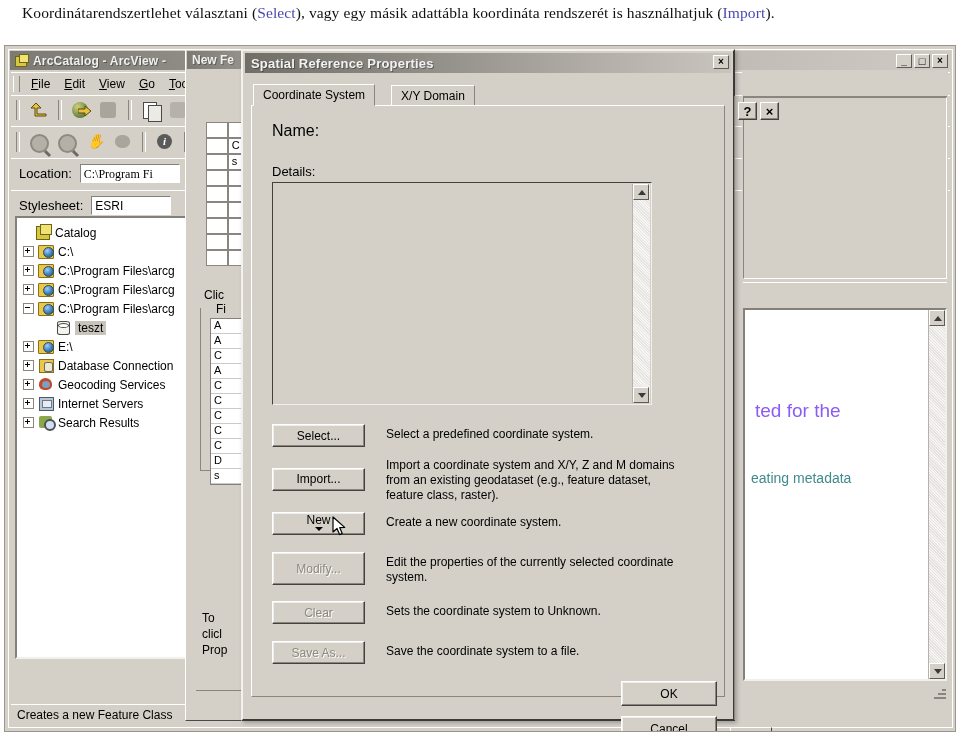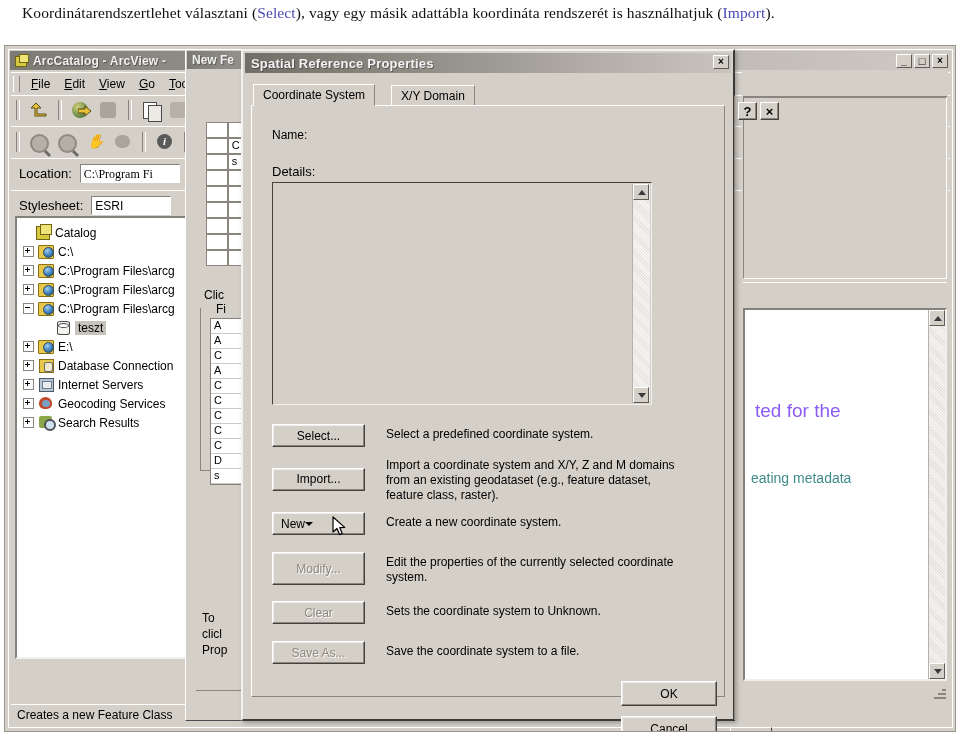--- a/index.html
+++ b/index.html
@@ -201,21 +201,21 @@
   #srp-close{position:absolute;right:4px;top:4px;}
 
   #srp-tabs{position:absolute;left:10px;top:33px;display:flex;align-items:flex-end;height:22px;}
   .tab{font-size:12px;color:#000;padding:3px 9px 3px 9px;background:#d4d0c8;
        border:1px solid;border-color:#fff #8a867f #d4d0c8 #fff;position:relative;top:0;}
   .tab.active{font-weight:normal;border-bottom-color:#d4d0c8;z-index:2;}
   .tab.inactive{top:1px;margin-left:16px;}
 
   #srp-page{position:absolute;left:8px;top:54px;right:8px;height:590px;
     background:#d4d0c8;border:1px solid;border-color:#fff #8a867f #8a867f #fff;}
-  #name-label{left:20px;top:22px;font-size:12px;color:#000;position:absolute;}
+  #name-label{left:20px;top:16px;font-size:16px;color:#000;position:absolute;}
   #name-box{position:absolute;left:88px;top:22px;width:336px;height:24px;
     background:#d4d0c8;border:1px solid;border-color:#6e6a63 #f2f0ec #f2f0ec #6e6a63;
     box-sizing:border-box;display:flex;align-items:center;padding-left:6px;
     font-size:13px;color:#000;}
   #details-label{position:absolute;left:20px;top:58px;font-size:13px;color:#000;}
   #details-box{position:absolute;left:20px;top:76px;width:380px;height:223px;
     background:#d4d0c8;border:1px solid;border-color:#44403a #f2f0ec #f2f0ec #44403a;
     box-sizing:border-box;}
   #details-scroll{position:absolute;right:1px;top:1px;width:17px;bottom:1px;
     background-image:repeating-linear-gradient(45deg,#e6e4e0 0 1px,#f7f6f4 1px 2px);
@@ -224,21 +224,21 @@
   .actions{position:absolute;left:20px;top:318px;width:430px;}
   .actrow{display:flex;margin-bottom:8px;}
   .btn{
     width:93px;min-height:23px;background:#d4d0c8;
     border:1px solid;border-color:#fff #45423d #45423d #fff;
     box-shadow:inset -1px -1px 0 #8a867f, inset 1px 1px 0 #f0eeea;
     font-size:12px;color:#000;display:flex;align-items:center;justify-content:center;
     box-sizing:border-box;flex:0 0 auto;font-family:"Liberation Sans",sans-serif;
   }
   .btn.disabled{color:#8d8980;text-shadow:1px 1px 0 #fdfcfa;}
-  .btn.split{justify-content:flex-start;padding:0 8px;}
+  .btn.split{justify-content:flex-start;padding:0 8px;flex-direction:column;}
   .btn .caret{width:0;height:0;border-left:4px solid transparent;border-right:4px solid transparent;
     border-top:4px solid #000;}
   .desc{font-size:12px;color:#000;margin-left:21px;line-height:15px;padding-top:3px;max-width:300px;}
 
   #srp-bottom{position:absolute;left:0;right:0;bottom:0;height:44px;}
   .dlgbtn{width:96px;height:25px;background:#d4d0c8;
     border:1px solid;border-color:#fff #45423d #45423d #fff;
     box-shadow:inset -1px -1px 0 #8a867f, inset 1px 1px 0 #f0eeea;
     font-size:12px;color:#000;display:flex;align-items:center;justify-content:center;box-sizing:border-box;}
   .dlgbtn.disabled{color:#8d8980;text-shadow:1px 1px 0 #fdfcfa;}
@@ -408,30 +408,30 @@
         <div class="tree-row">
           <span class="tw box plus"></span>
           <span class="ticon">
               <i class="ic-dbconn"></i>
             </span>
           <span class="tree-label">Database Connection</span>
         </div>
         <div class="tree-row">
           <span class="tw box plus"></span>
           <span class="ticon">
+              <i class="ic-geocode"></i>
+            </span>
+          <span class="tree-label">Geocoding Services</span>
+        </div>
+        <div class="tree-row">
+          <span class="tw box plus"></span>
+          <span class="ticon">
               <i class="ic-inet"></i>
             </span>
           <span class="tree-label">Internet Servers</span>
-        </div>
-        <div class="tree-row">
-          <span class="tw box plus"></span>
-          <span class="ticon">
-              <i class="ic-geocode"></i>
-            </span>
-          <span class="tree-label">Geocoding Services</span>
         </div>
         <div class="tree-row">
           <span class="tw box plus"></span>
           <span class="ticon">
               <i class="ic-search"></i>
             </span>
           <span class="tree-label">Search Results</span>
         </div>
       </div>
 

